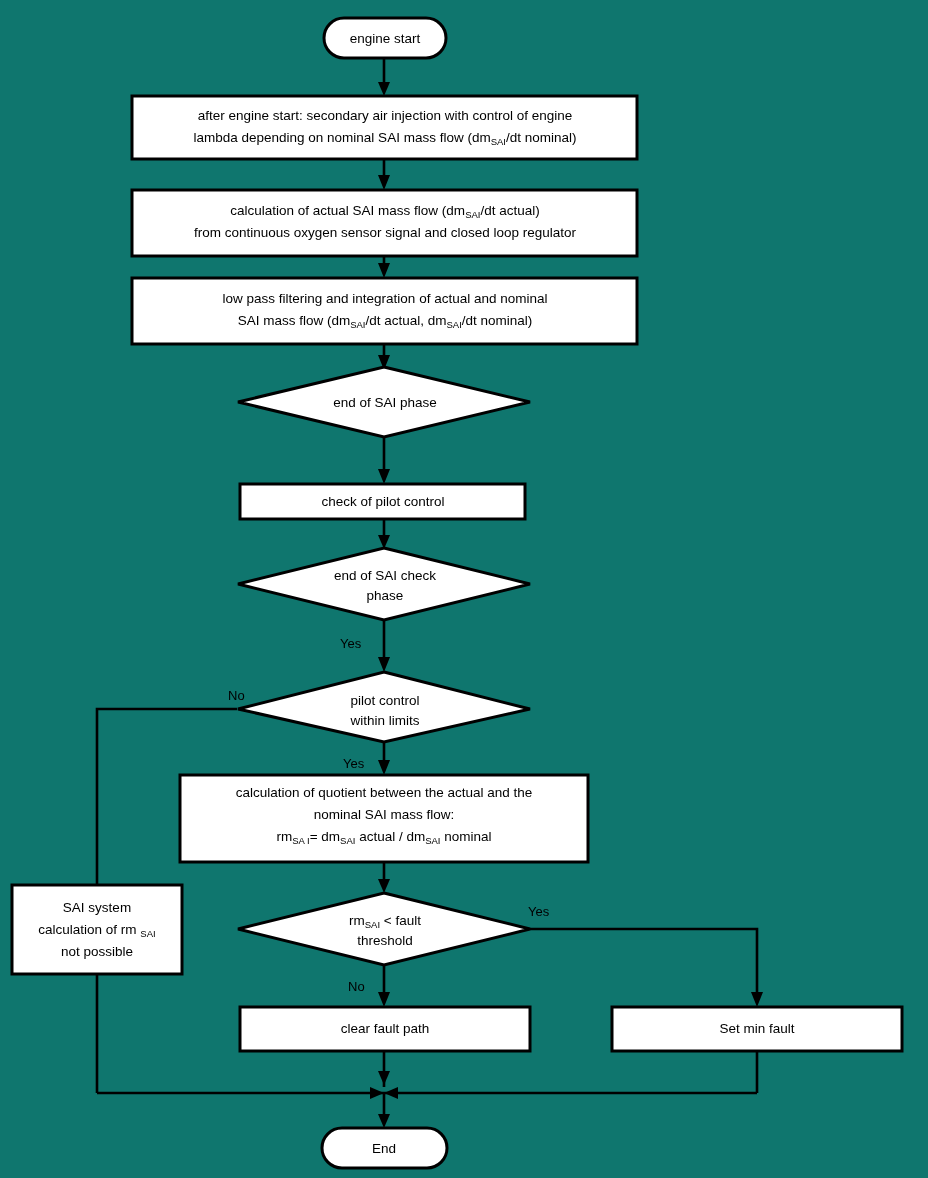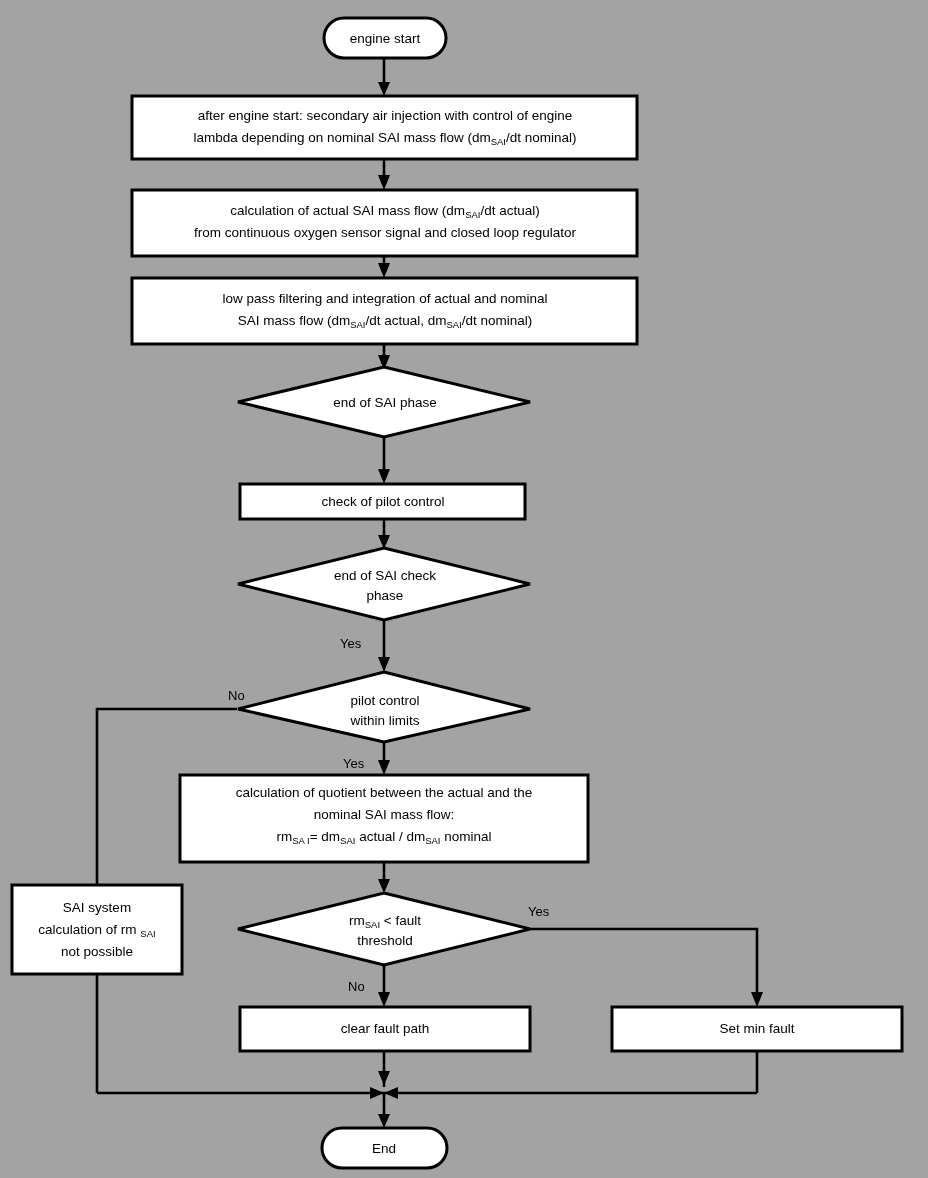--- a/index.html
+++ b/index.html
@@ -8,21 +8,21 @@
     background: #ffffff;
   }
   body {
     font-family: "Liberation Sans", sans-serif;
     color: #000000;
   }
   #flowchart-root {
     position: relative;
     width: 928px;
     height: 1178px;
-    background: #a3a3a3;
+    background: #0f766e;
     overflow: hidden;
   }
   svg.fc {
     position: absolute;
     left: 0;
     top: 0;
     width: 928px;
     height: 1178px;
   }
   .node-text {

